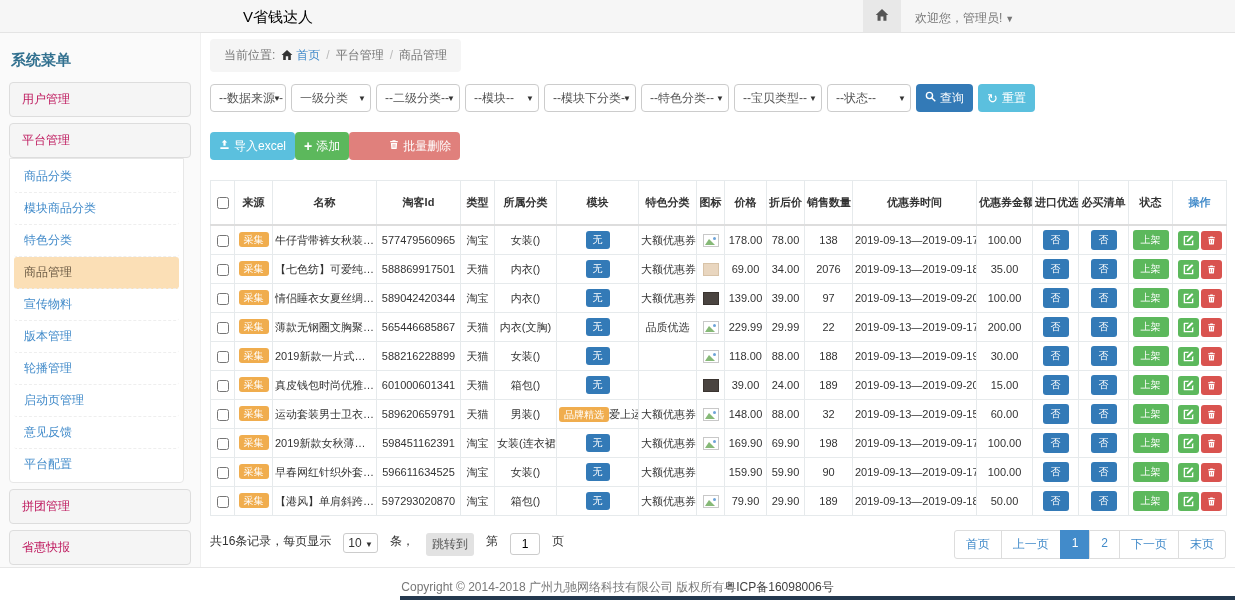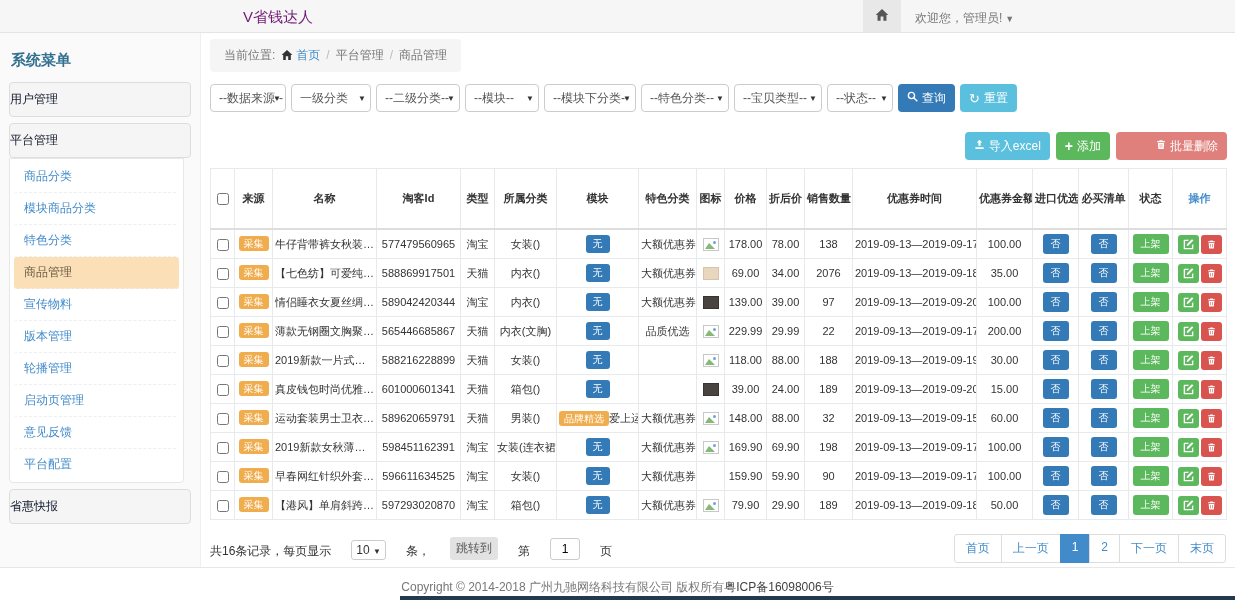--- a/index.html
+++ b/index.html
@@ -3,28 +3,28 @@
 <meta charset="utf-8">
 <style>
   * { box-sizing: border-box; }
   html,body { margin:0; padding:0; }
   body {
     width:1235px; height:600px; position:relative; overflow:hidden;
     font-family:"Liberation Sans", sans-serif; font-size:12px; color:#333; background:#fff;
   }
   
   .topbar { position:absolute; top:0; left:0; right:0; height:33px; background:#f6f6f6; border-bottom:1px solid #e4e4e4; }
-  .brand { position:absolute; left:243px; top:8px; font-size:15px; color:#701a75; }
+  .brand { position:absolute; left:243px; top:8px; font-size:15px; color:#000000; }
   .top-home-box { position:absolute; left:863px; top:0; width:38px; height:32px; background:#e8e8e8; display:flex; align-items:center; justify-content:center; cursor:pointer; }
   .welcome { position:absolute; left:915px; top:10px; color:#777; cursor:pointer; }
   .welcome .caret { font-size:9px; color:#777; margin-left:3px; }
   
   .sidebar { position:absolute; left:0; top:33px; width:201px; height:534px; background:#fafafa; padding:14px 9px 0 9px; overflow:hidden; border-right:1px solid #f0f0f0; }
   .side-title { color:#31708f; font-size:15px; font-weight:bold; margin:4px 2px 12px 2px; }
-  .side-group { background:#f5f5f5; border:1px solid #ddd; border-radius:4px; margin-bottom:6px; padding:8px 0; color:#0f172a; cursor:pointer; }
+  .side-group { background:#f5f5f5; border:1px solid #ddd; border-radius:4px; margin-bottom:6px; padding:8px 12px; color:#be185d; cursor:pointer; }
   .side-sub { background:#fff; border:1px solid #e7e7e7; border-radius:0 0 4px 4px; margin:-6px 7px 6px 0; padding:2px 4px; }
   .side-sub-item { padding:7px 10px; color:#428bca; border-bottom:1px dashed #eee; cursor:pointer; border-radius:3px; }
   .side-sub-item:last-child { border-bottom:none; }
   .side-sub-item.active { background:#fbdfb6; color:#6b5b45; }
   
   .main { position:absolute; left:210px; top:39px; width:1017px; }
   .breadcrumb { display:inline-block; background:#f5f5f5; border-radius:4px; padding:8px 14px; color:#777; margin-bottom:12px; }
   .breadcrumb .home-link { color:#428bca; cursor:pointer; }
   .breadcrumb .sep { color:#bbb; margin:0 6px; }
   .breadcrumb svg { vertical-align:-2px; margin:0 3px 0 6px; }
@@ -35,44 +35,44 @@
   .inp { height:28px; border:1px solid #ccc; border-radius:4px; padding:0 8px; font-size:12px; color:#555; font-family:"Liberation Sans",sans-serif; }
   .inp::placeholder { color:#aaa; }
   .btn { border-radius:4px; color:#fff; border:none; height:28px; padding:0 9px; font-size:12px; display:inline-flex; align-items:center; gap:4px; cursor:pointer; font-family:"Liberation Sans",sans-serif; white-space:nowrap; }
   .btn-primary { background:#337ab7; }
   .btn-info { background:#5bc0de; }
   .btn-success { background:#5cb85c; }
   .btn-danger-soft { background:#e0807c;padding-left:40px; }
   .rfr { font-size:13px; line-height:1; }
   .plus { font-size:14px; line-height:1; font-weight:bold; }
   
-  .toolbar { display:flex; justify-content:flex-end; gap:6px; margin:14px 0 8px; }
+  .toolbar { display:flex; justify-content:flex-start; margin:14px 0 20px; }
   
   table { width:1016px; table-layout:fixed; border-collapse:collapse; background:#fff; font-size:11px; }
   th,td { border:1px solid #e6eaec; padding:4px 2px; text-align:center; white-space:nowrap; overflow:hidden; }
-  th { font-weight:bold; color:#333; padding:22px 2px; border-bottom:2px solid #ddd; background:#fff; font-size:11px; }
+  th { font-weight:bold; color:#333; padding:14px 2px; border-bottom:2px solid #ddd; background:#fff; font-size:11px; }
   th.op-head { color:#428bca; }
   td.tname { text-overflow:ellipsis; }
   .cb { width:12px; height:12px; margin:0; vertical-align:middle; }
   .b-orange { background:#f0ad4e; color:#fff; border-radius:3px; padding:2px 5px; font-size:10px; }
   .b-blue { background:#337ab7; color:#fff; border-radius:3px; padding:2px 7px; font-size:10px; display:inline-block; }
   .sbtn { display:inline-block; border-radius:3px; color:#fff; font-size:10px; padding:3px 8px; cursor:pointer; }
   .bg-blue { background:#337ab7; }
   .bg-green { background:#5cb85c; }
   .bg-red { background:#d9534f; }
   .op-btn { width:21px; height:19px; border-radius:3px; display:inline-flex; align-items:center; justify-content:center; cursor:pointer; vertical-align:middle; }
   .op-btn + .op-btn { margin-left:2px; }
   .thumb { display:inline-block; width:16px; height:13px; border:1px solid #c8c8c8; background:#fff; vertical-align:middle; position:relative; overflow:hidden; }
   .thumb-broken::after { content:''; position:absolute; left:1px; bottom:1px; width:0; height:0; border-left:4px solid transparent; border-right:6px solid transparent; border-bottom:6px solid #86b977; }
   .thumb-broken::before { content:''; position:absolute; right:2px; top:2px; width:3px; height:3px; border-radius:50%; background:#6da3d8; }
   .thumb-photo { background:#e9d6bf; border-color:#d8c3a8; }
   .thumb-dark { background:#4a4440; border-color:#3a3430; }
   
   .pagerow { display:flex; justify-content:space-between; align-items:center; margin-top:14px; width:1016px; }
-  .pageinfo { color:#333; display:flex; align-items:flex-end; gap:20px; }
+  .pageinfo { color:#333; display:flex; align-items:flex-start; gap:12px; }
   .mini-sel { border:1px solid #ccc; border-radius:3px; padding:2px 4px; background:#fff; cursor:pointer; }
   .mini-sel .caret2 { font-size:8px; }
   .jump-chip { background:#e2e2e2; border-radius:3px; padding:3px 6px; color:#555; cursor:pointer; }
   .jump-input { width:30px; height:22px; border:1px solid #ccc; border-radius:3px; text-align:center; font-size:12px; font-family:"Liberation Sans",sans-serif; }
   .pager { display:flex; }
   .pg { border:1px solid #ddd; padding:5px 11px; color:#428bca; margin-left:-1px; cursor:pointer; background:#fff; }
   .pg:first-child { border-radius:3px 0 0 3px; }
   .pg:last-child { border-radius:0 3px 3px 0; }
   .pg.active { background:#428bca; border-color:#428bca; color:#fff; }
   
@@ -107,41 +107,42 @@
         <div class="side-sub-item">模块商品分类</div>
         <div class="side-sub-item">特色分类</div>
         <div class="side-sub-item active">商品管理</div>
         <div class="side-sub-item">宣传物料</div>
         <div class="side-sub-item">版本管理</div>
         <div class="side-sub-item">轮播管理</div>
         <div class="side-sub-item">启动页管理</div>
         <div class="side-sub-item">意见反馈</div>
         <div class="side-sub-item">平台配置</div>
       </div>
+      <div class="side-group">拼团管理</div>
       <div class="side-group">省惠快报</div>
     </div>
 </div>
 
 <div class="main">
 
   <div class="breadcrumb">
     <span>当前位置:</span><span><svg viewBox="0 0 16 16" width="12" height="12" fill="#333">
           <path d="M8 1.2L15.2 8h-2.1v6.6H9.6V9.8H6.4v4.8H2.9V8H.8L8 1.2z"></path>
         </svg></span><span class="home-link">首页</span><span class="sep">/</span><span>平台管理</span><span class="sep">/</span><span>商品管理</span>
   </div>
 
   <div class="filters">
     <div class="sel" style="width:76px"><span>--数据来源--</span><span class="caret">▼</span></div>
     <div class="sel" style="width:80px"><span>一级分类</span><span class="caret">▼</span></div>
     <div class="sel" style="width:84px"><span>--二级分类--</span><span class="caret">▼</span></div>
     <div class="sel" style="width:74px"><span>--模块--</span><span class="caret">▼</span></div>
     <div class="sel" style="width:92px"><span>--模块下分类--</span><span class="caret">▼</span></div>
     <div class="sel" style="width:88px"><span>--特色分类--</span><span class="caret">▼</span></div>
     <div class="sel" style="width:88px"><span>--宝贝类型--</span><span class="caret">▼</span></div>
-    <div class="sel" style="width:66px"><span>--状态--</span><span class="caret">▼</span></div>
+    <div class="sel" style="width:84px"><span>--状态--</span><span class="caret">▼</span></div>
     <button class="btn btn-primary">
       <span><svg viewBox="0 0 16 16" width="11" height="11">
             <path fill="none" stroke="#fff" stroke-width="2" d="M6.5 2a4.5 4.5 0 1 1 0 9 4.5 4.5 0 0 1 0-9zm3.6 8.1L15 15"></path>
           </svg></span>
       <span>查询</span>
     </button>
     <button class="btn btn-info">
       <span class="rfr">↻</span>
       <span>重置</span>
     </button>

